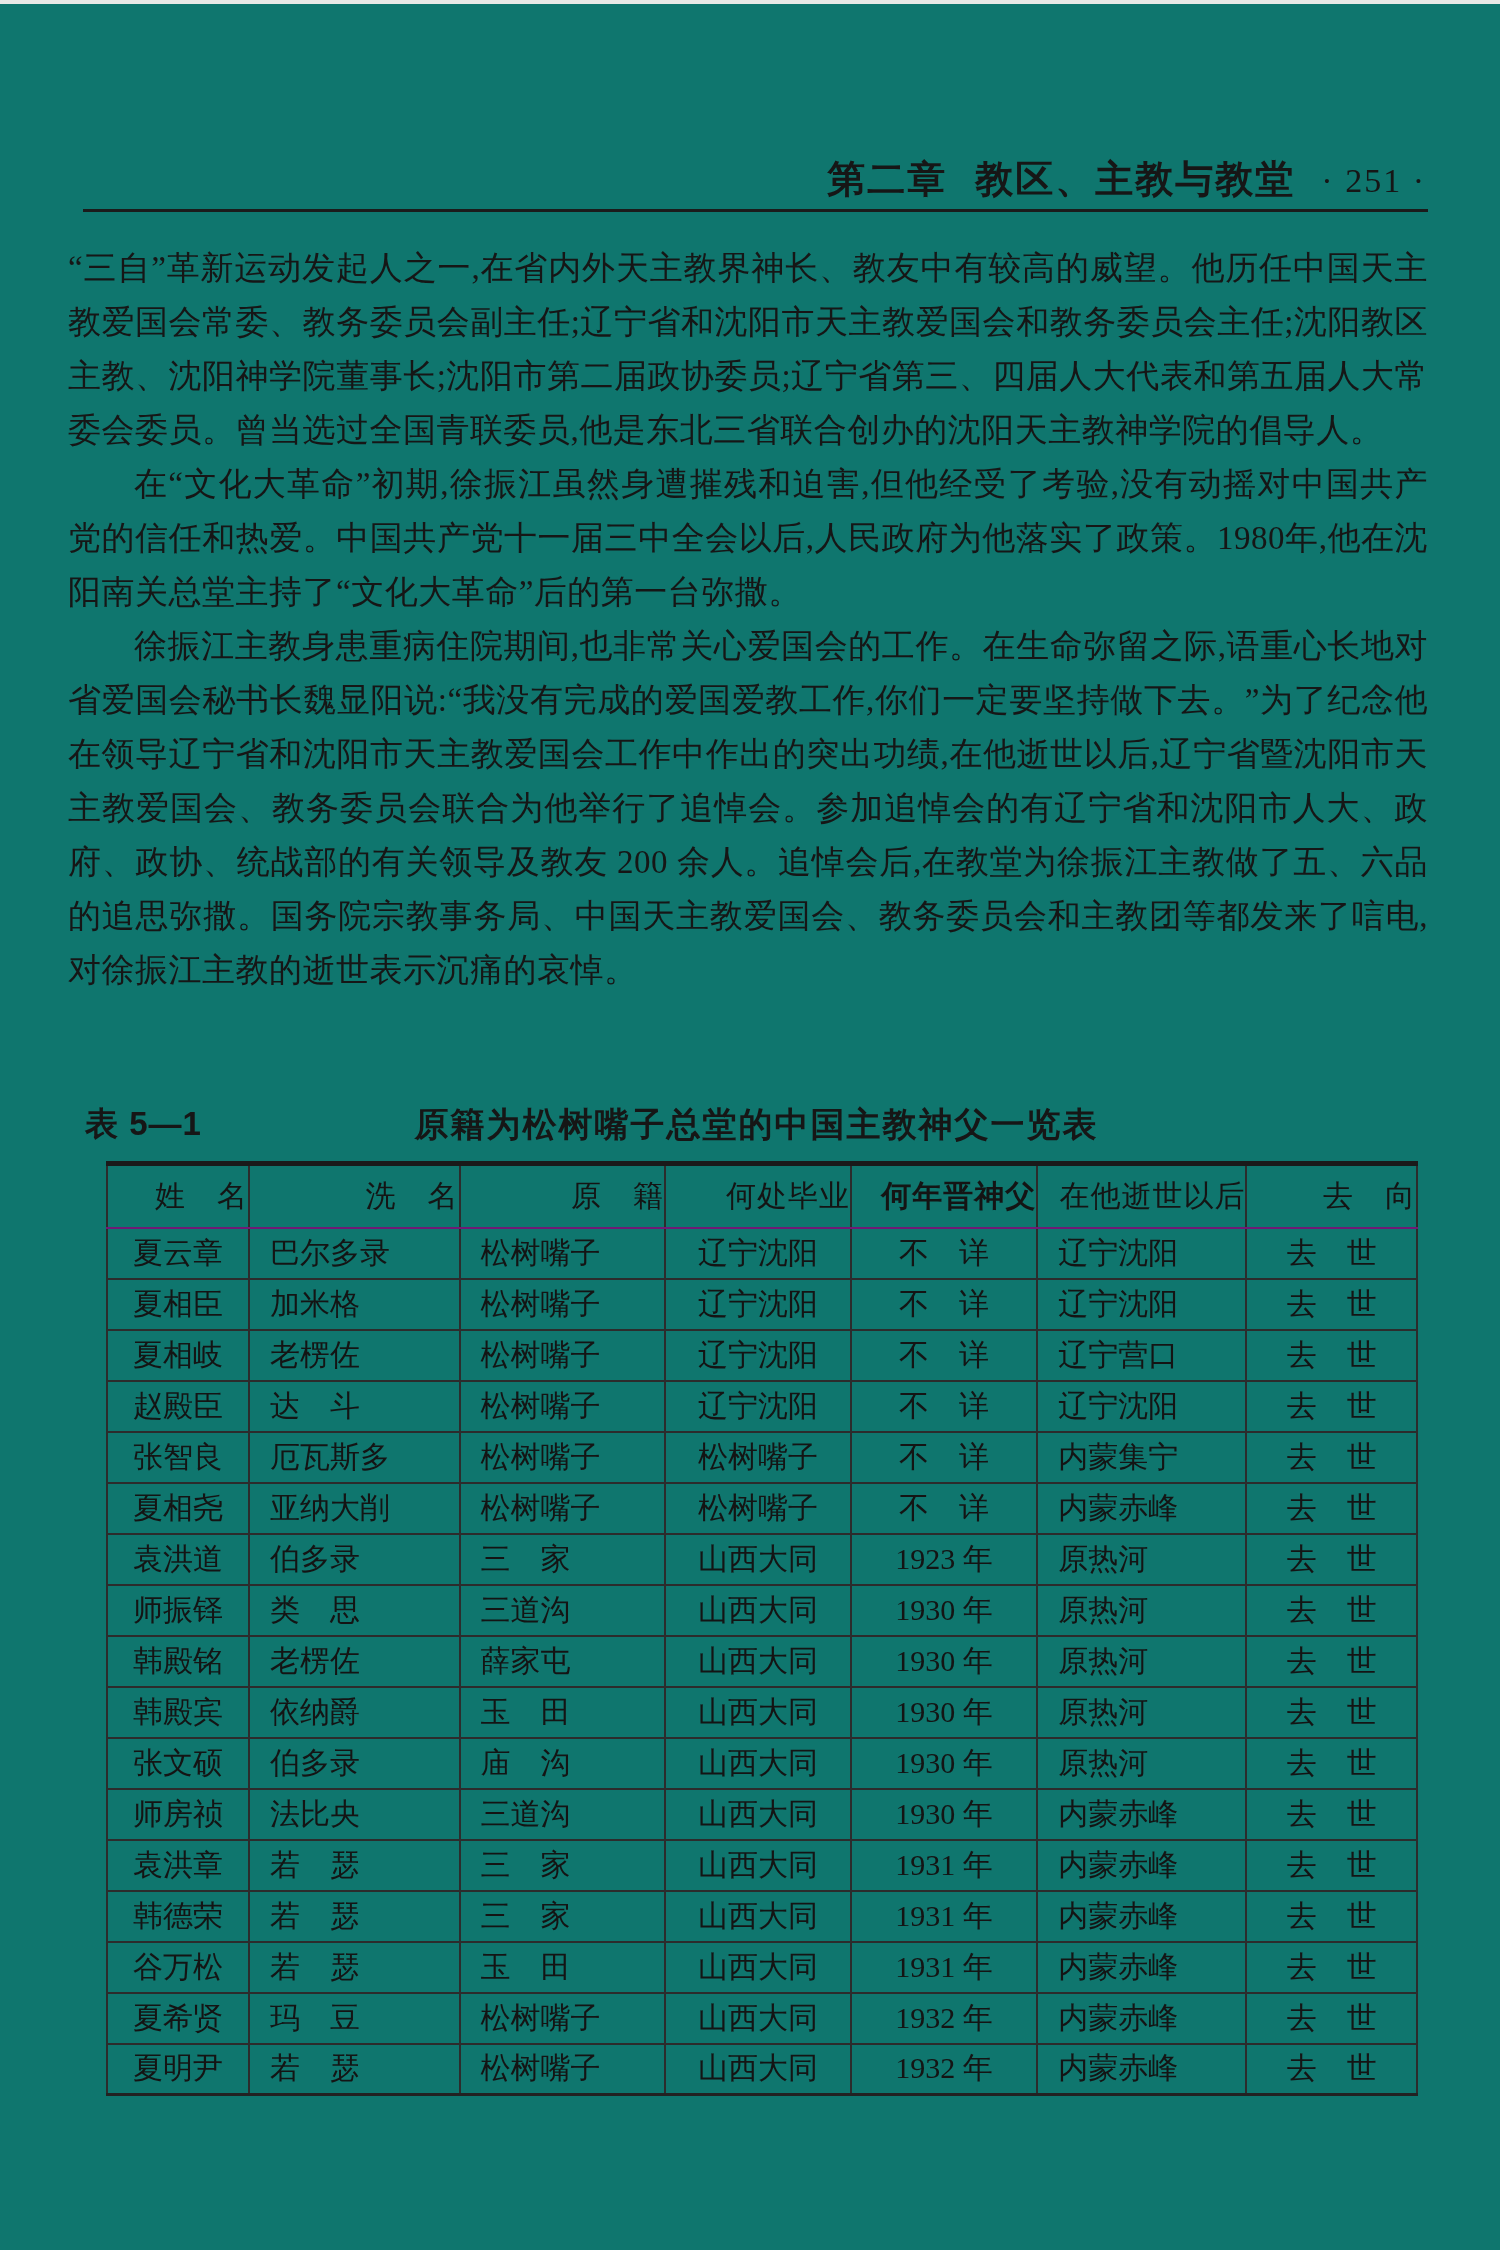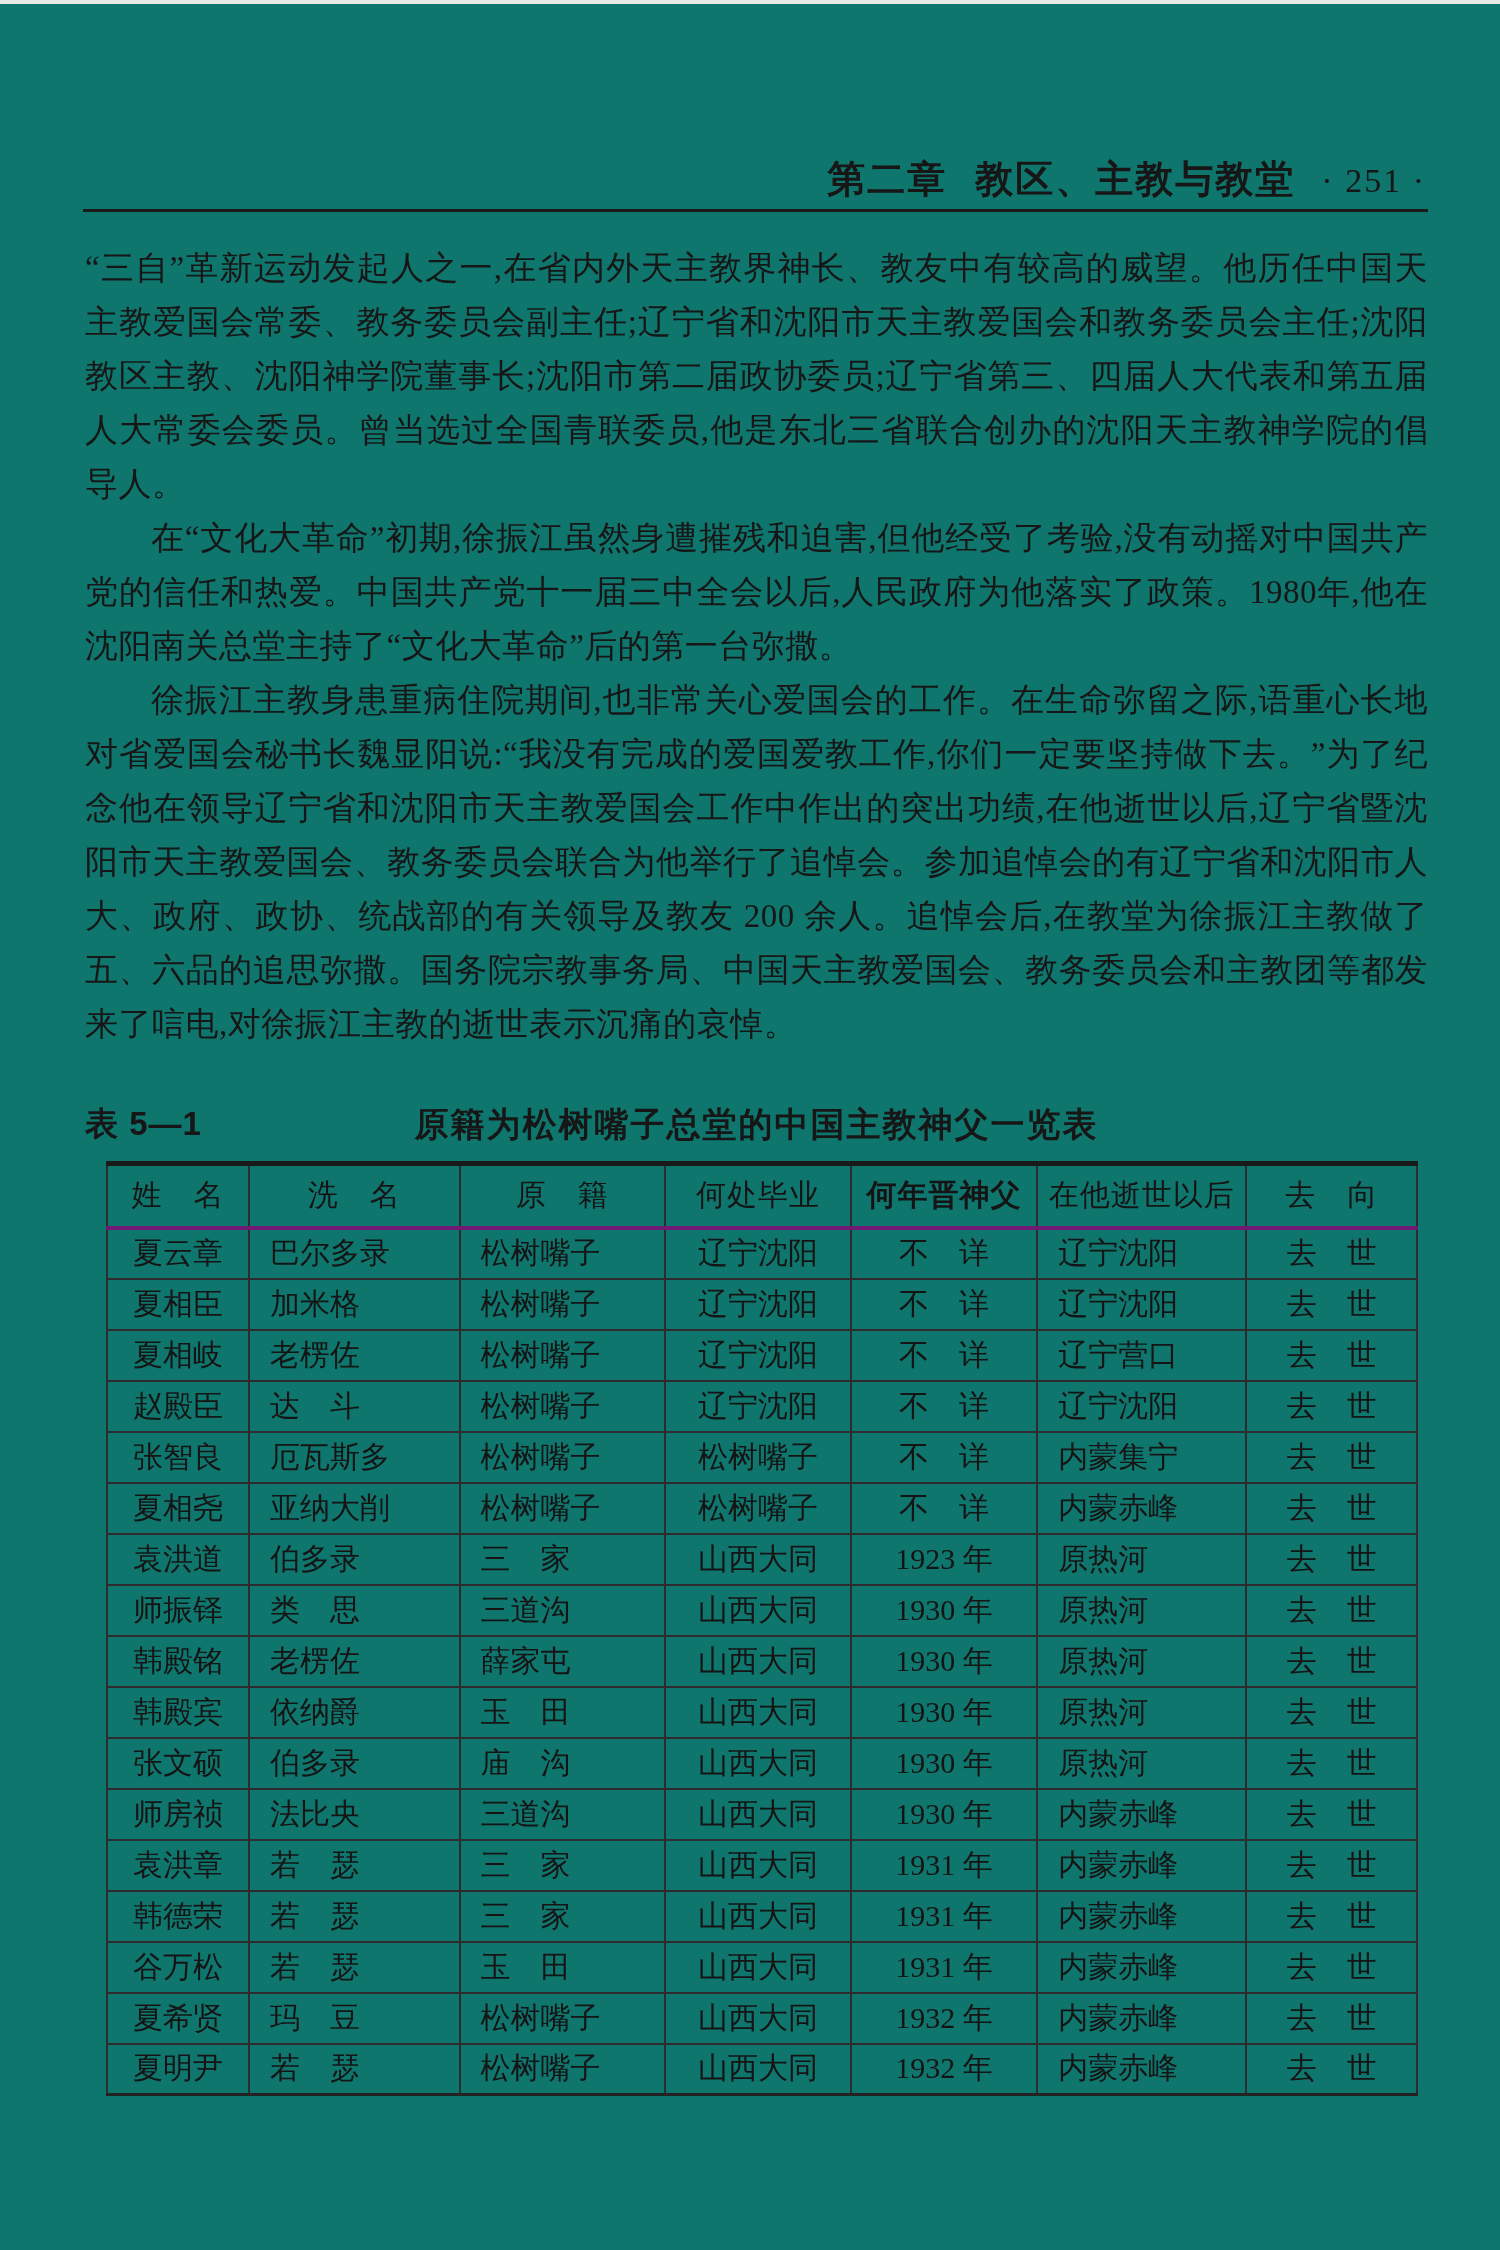--- a/index.html
+++ b/index.html
@@ -28,21 +28,21 @@
   }
   .page-number {
     font-size:34px; margin-left:26px; letter-spacing:2px;
   }
   .header-rule {
     position:absolute; top:205px; left:83px; right:72px;
     height:3px; background:#1b1b1b;
   }
   
   .body-text {
-    position:absolute; top:237px; left:85px; right:72px;
+    position:absolute; top:237px; left:68px; right:72px;
     font-size:33px; line-height:54px;
     text-align:justify; text-justify:inter-ideograph;
     letter-spacing:0.5px;
   }
   .body-text p { margin:0; text-indent:2em; }
   .body-text p.no-indent { text-indent:0; }
   
   .table-caption {
     position:absolute; top:1098px; left:85px; right:72px; height:48px;
   }
@@ -66,22 +66,22 @@
     border-left:2px solid #2c2c2c;
     border-right:2px solid #2c2c2c;
   }
   .priests-table th, .priests-table td {
     border:2px solid #2c2c2c;
     padding:0; overflow:hidden; white-space:nowrap;
   }
   .priests-table thead tr { height:64px; }
   .priests-table tbody tr { height:51px; }
   .priests-table th {
-    font-weight:400; text-align:center; letter-spacing:1px;
-    border-bottom:4px solid #701a75;
+    font-weight:400; text-align:right; letter-spacing:1px;
+    border-bottom:2px solid #701a75;
   }
   .priests-table th:nth-child(1){ width:10.8%; }
   .priests-table th:nth-child(2){ width:16.1%; }
   .priests-table th:nth-child(3){ width:15.7%; }
   .priests-table th:nth-child(4){ width:14.2%; }
   .priests-table th:nth-child(5){ width:14.2%;font-weight:bold; }
   .priests-table th:nth-child(6){ width:16.0%; }
   .priests-table th:nth-child(7){ width:13.0%; }
   .priests-table td.col-0 { text-align:center; }
   .priests-table td.col-1, .priests-table td.col-2, .priests-table td.col-5 {

